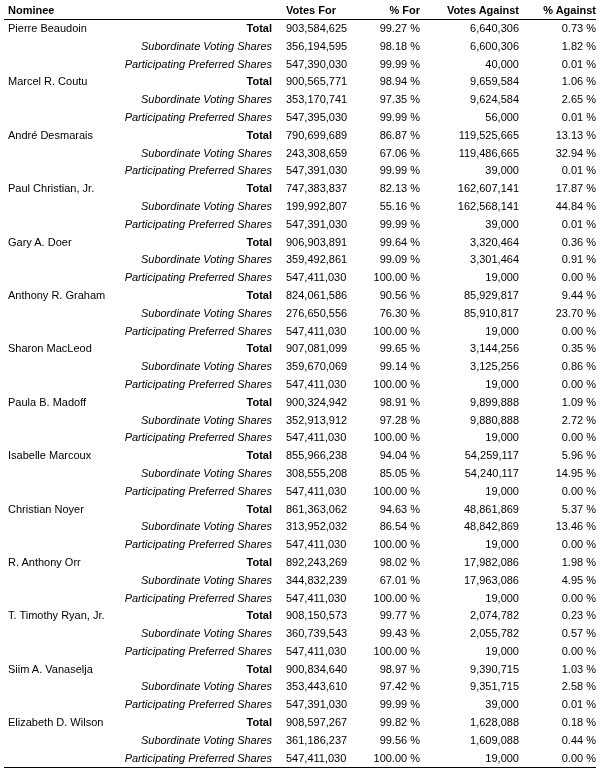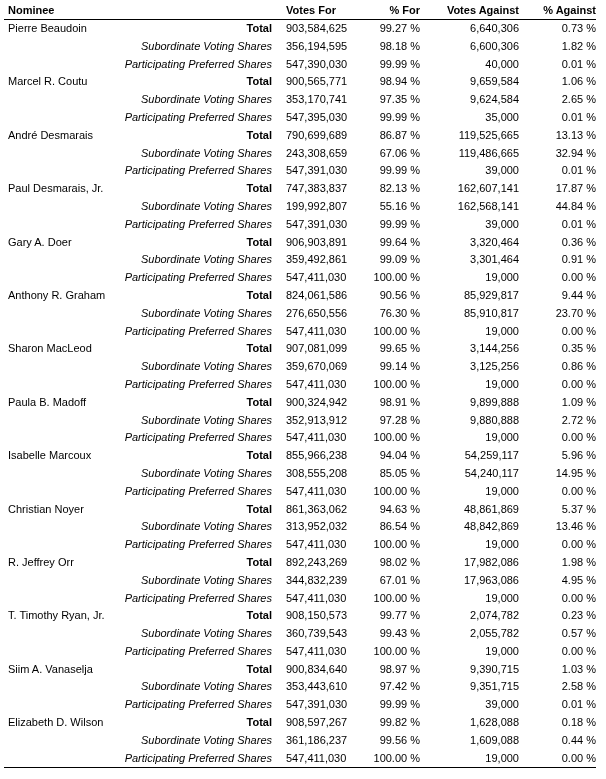--- a/index.html
+++ b/index.html
@@ -90,21 +90,21 @@
           <td class="vf">353,170,741</td>
           <td class="num">97.35 %</td>
           <td class="num">9,624,584</td>
           <td class="num pa">2.65 %</td>
         </tr>
         <tr>
           <td class="l"></td>
           <td class="cls sub">Participating Preferred Shares</td>
           <td class="vf">547,395,030</td>
           <td class="num">99.99 %</td>
-          <td class="num">35,000</td>
+          <td class="num">56,000</td>
           <td class="num pa">0.01 %</td>
         </tr>
         <tr>
           <td class="l">André Desmarais</td>
           <td class="cls total">Total</td>
           <td class="vf">790,699,689</td>
           <td class="num">86.87 %</td>
           <td class="num">119,525,665</td>
           <td class="num pa">13.13 %</td>
         </tr>
@@ -118,21 +118,21 @@
         </tr>
         <tr>
           <td class="l"></td>
           <td class="cls sub">Participating Preferred Shares</td>
           <td class="vf">547,391,030</td>
           <td class="num">99.99 %</td>
           <td class="num">39,000</td>
           <td class="num pa">0.01 %</td>
         </tr>
         <tr>
-          <td class="l">Paul Desmarais, Jr.</td>
+          <td class="l">Paul Christian, Jr.</td>
           <td class="cls total">Total</td>
           <td class="vf">747,383,837</td>
           <td class="num">82.13 %</td>
           <td class="num">162,607,141</td>
           <td class="num pa">17.87 %</td>
         </tr>
         <tr>
           <td class="l"></td>
           <td class="cls sub">Subordinate Voting Shares</td>
           <td class="vf">199,992,807</td>
@@ -286,21 +286,21 @@
         </tr>
         <tr>
           <td class="l"></td>
           <td class="cls sub">Participating Preferred Shares</td>
           <td class="vf">547,411,030</td>
           <td class="num">100.00 %</td>
           <td class="num">19,000</td>
           <td class="num pa">0.00 %</td>
         </tr>
         <tr>
-          <td class="l">R. Jeffrey Orr</td>
+          <td class="l">R. Anthony Orr</td>
           <td class="cls total">Total</td>
           <td class="vf">892,243,269</td>
           <td class="num">98.02 %</td>
           <td class="num">17,982,086</td>
           <td class="num pa">1.98 %</td>
         </tr>
         <tr>
           <td class="l"></td>
           <td class="cls sub">Subordinate Voting Shares</td>
           <td class="vf">344,832,239</td>

